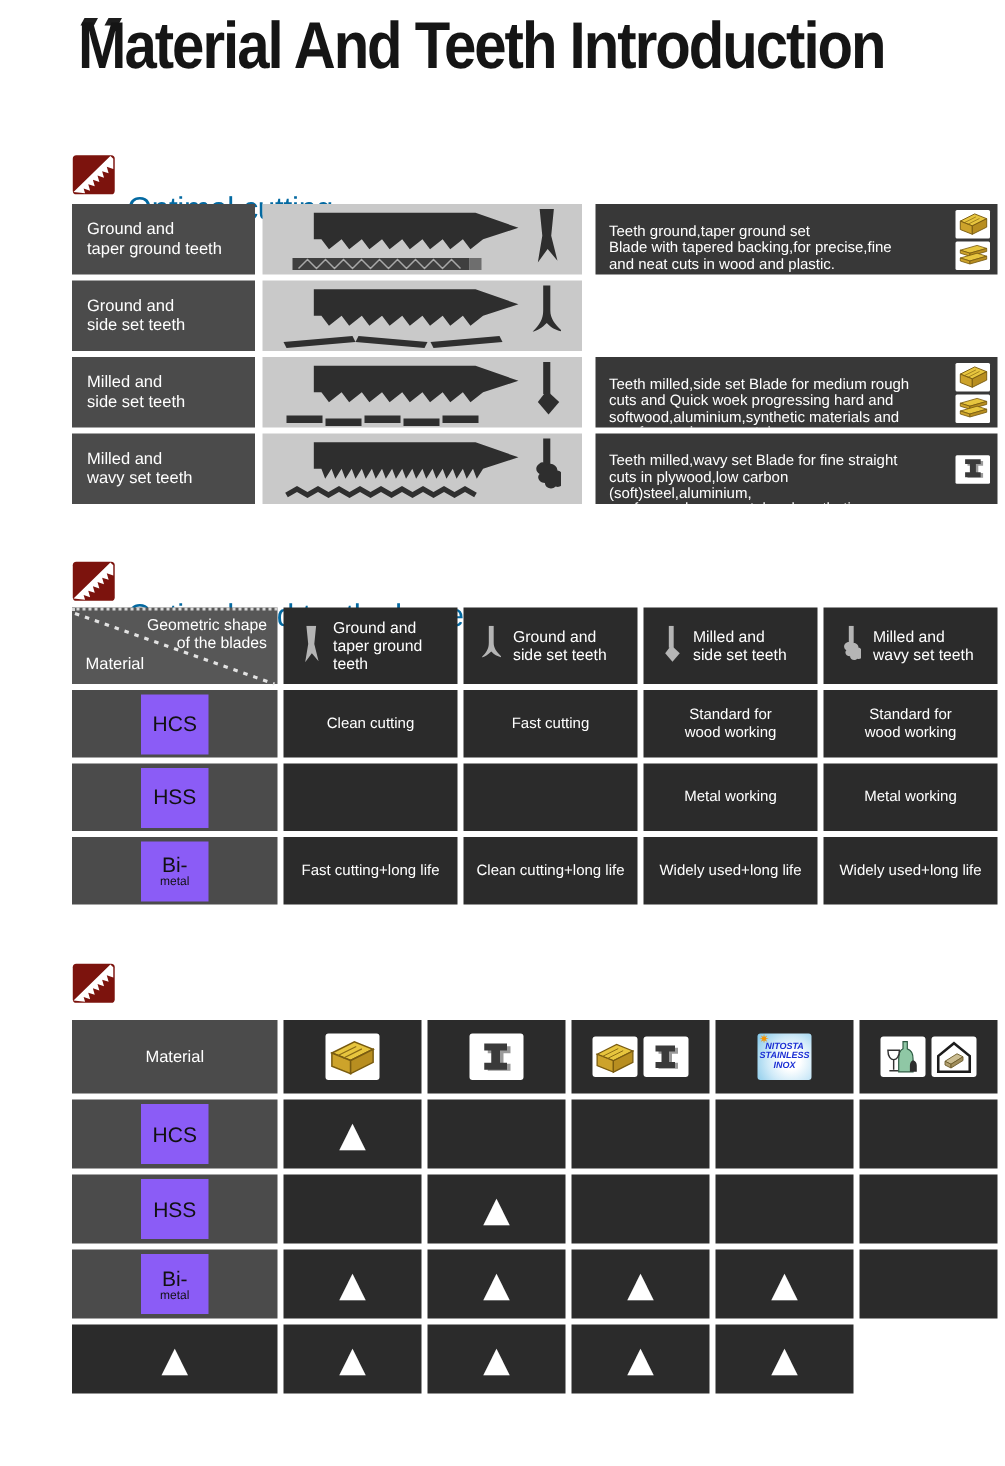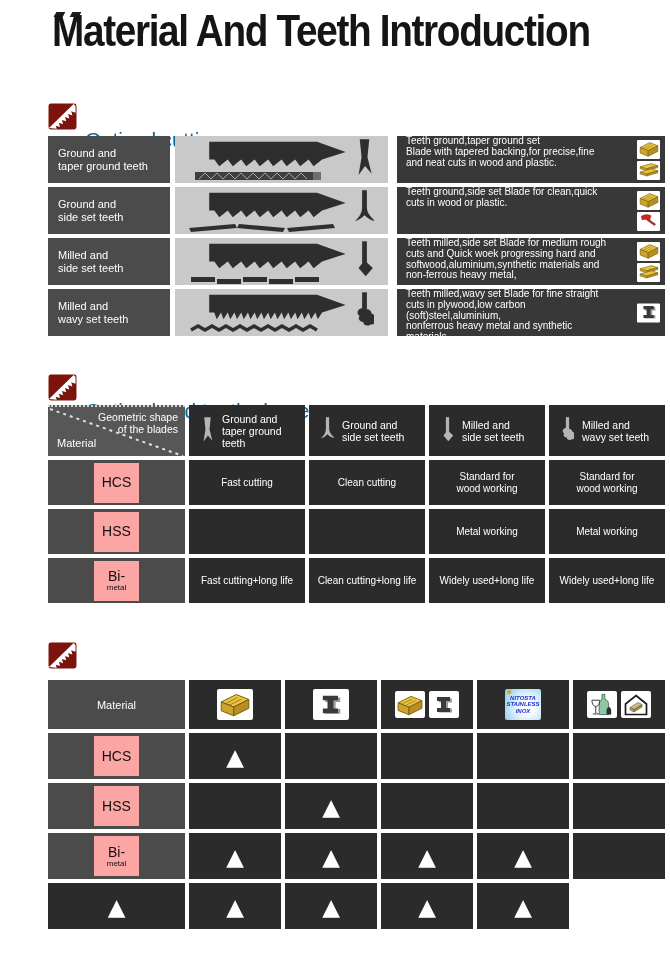--- a/index.html
+++ b/index.html
@@ -13,34 +13,34 @@
 
 .sec-heading { position:absolute; left:48px; display:flex; align-items:center; gap:8px; height:28px; }
 .sec-heading .txt { font-size:21px; color:#0369a1; letter-spacing:-0.2px;margin-top:48px; }
 
 
 .t1 { position:absolute; left:48px; top:136px; width:617px; }
 .t1-row { display:flex; height:47px; margin-bottom:4px; }
 .t1-label { width:122px; background:#4b4b4b; color:#fff; font-size:11px; line-height:13px; display:flex; align-items:center; padding-left:10px; }
 .t1-mid { width:213px; margin-left:5px; background:#c9c9c9; position:relative; }
 .t1-mid svg.ill { position:absolute; left:0; top:0; color:#2e2e2e; }
-.t1-desc { flex:1; margin-left:9px; background:#383838; color:#fff; font-size:10px; line-height:10.8px; padding:0 52px 4px 9px; position:relative; overflow:hidden; }
+.t1-desc { flex:1; margin-left:9px; background:#383838; color:#fff; font-size:10px; line-height:10.8px; padding:14px 52px 4px 9px; position:relative; overflow:hidden; }
 .mini-icons { position:absolute; right:5px; top:50%; transform:translateY(-50%); display:flex; flex-direction:column; gap:2px; }
 .mini-sq { width:23px; height:19px; background:#fff; border-radius:1px; display:flex; align-items:center; justify-content:center; position:relative; overflow:hidden; flex:none; }
 
 
 .t2 { position:absolute; left:48px; top:405px; width:662px; display:grid; grid-template-columns:137px repeat(4,116px); grid-template-rows:51px 45px 45px 45px; gap:4px; }
 .corner { background:#575757; position:relative; color:#fff; border-top:2px dotted #d6d6d6; }
 .corner svg { position:absolute; left:0; top:0; }
 .corner-top { position:absolute; top:4px; right:7px; font-size:10.5px; line-height:12px; text-align:right; }
 .corner-bot { position:absolute; left:9px; bottom:7px; font-size:11px; }
 .c2-head { background:#2b2b2b; color:#fff; display:flex; align-items:center; gap:8px; padding-left:12px; font-size:10.5px; line-height:12px; }
 .c2-head svg { color:#b5b5b5; flex:none; }
 .mat-cell { background:#4b4b4b; display:flex; align-items:center; justify-content:center; }
-.mat-box { width:45px; min-height:40px; background:#fca5a5; display:flex; flex-direction:column; align-items:center; justify-content:center; color:#111; font-size:14px; line-height:15px; }
+.mat-box { width:45px; min-height:40px; background:#8b5cf6; display:flex; flex-direction:column; align-items:center; justify-content:center; color:#111; font-size:14px; line-height:15px; }
 .mat-box .sub { font-size:8px; line-height:8px; }
 .d-cell { background:#2b2b2b; color:#fff; font-size:10px; line-height:12px; display:flex; align-items:center; justify-content:center; text-align:center; padding:2px; }
 
 
 .t3 { position:absolute; left:48px; top:680px; width:617px; display:grid; grid-template-columns:137px repeat(5,92px); grid-template-rows:49px 46px 46px 46px 46px; gap:4px; }
 .t3-mat-head { background:#4b4b4b; color:#fff; font-size:11px; display:flex; align-items:center; justify-content:center; }
 .icon-cell { background:#2b2b2b; display:flex; align-items:center; justify-content:center; gap:4px; }
 .icon-sq { width:36px; height:31px; background:#fff; border-radius:2px; display:flex; align-items:center; justify-content:center; position:relative; flex:none; }
 .icon-sq.sm { width:30px; height:27px; }
 .tri-cell { background:#2b2b2b; color:#fff; display:flex; align-items:center; justify-content:center; font-family:"DejaVu Sans",sans-serif; font-size:23px; line-height:1; padding-top:3px; }
@@ -164,36 +164,20 @@
     <div class="t1-label pre">Ground and
 side set teeth</div>
     <div class="t1-mid">
       <svg class="ill" width="213" height="47" viewBox="0 0 213 47">
         <use href="#sym-blade" x="14" y="4" width="160" height="28"></use>
         <polygon points="14,41 60,37 62,41 16,45" fill="#2f2f2f"></polygon>
         <polygon points="64,37 110,41 108,45 62,41" fill="#2f2f2f"></polygon>
         <polygon points="112,41 158,37 160,41 114,45" fill="#2f2f2f"></polygon>
         <use href="#prof-b" x="180" y="3" width="19" height="41"></use>
       </svg>
-    </div>
-    <div class="t1-desc">
-      <div class="pre">Teeth ground,side set Blade for clean,quick
-cuts in wood or plastic.</div>
-      <div class="mini-icons">
-        <span class="mini-sq">
-            <svg width="20" height="16">
-              <use href="#sym-wood"></use>
-            </svg>
-          </span>
-        <span class="mini-sq">
-            <svg width="20" height="16">
-              <use href="#sym-axe"></use>
-            </svg>
-          </span>
-      </div>
     </div>
   </div>
 
   <div class="t1-row">
     <div class="t1-label pre">Milled and
 side set teeth</div>
     <div class="t1-mid">
       <svg class="ill" width="213" height="47" viewBox="0 0 213 47">
         <use href="#sym-blade" x="14" y="4" width="160" height="28"></use>
         <g fill="#2f2f2f">
@@ -295,22 +279,22 @@
     <span class="pre">Milled and
 wavy set teeth</span>
   </div>
 
   <div class="mat-cell">
     <div class="mat-box">
         <span>HCS</span>
         <span class="sub"></span>
       </div>
   </div>
+  <div class="d-cell pre">Clean cutting</div>
   <div class="d-cell pre">Fast cutting</div>
-  <div class="d-cell pre">Clean cutting</div>
   <div class="d-cell pre">Standard for
 wood working</div>
   <div class="d-cell pre">Standard for
 wood working</div>
 
   <div class="mat-cell">
     <div class="mat-box">
         <span>HSS</span>
         <span class="sub"></span>
       </div>

